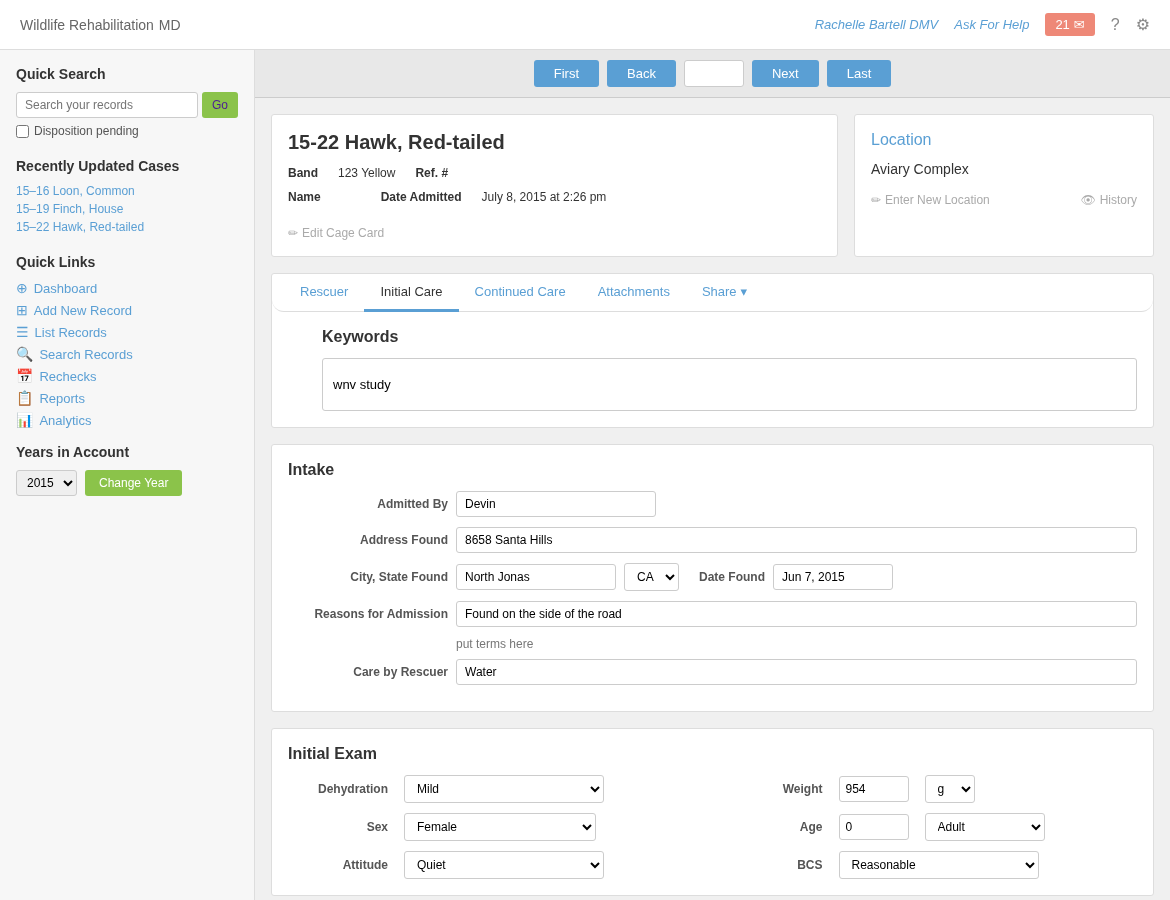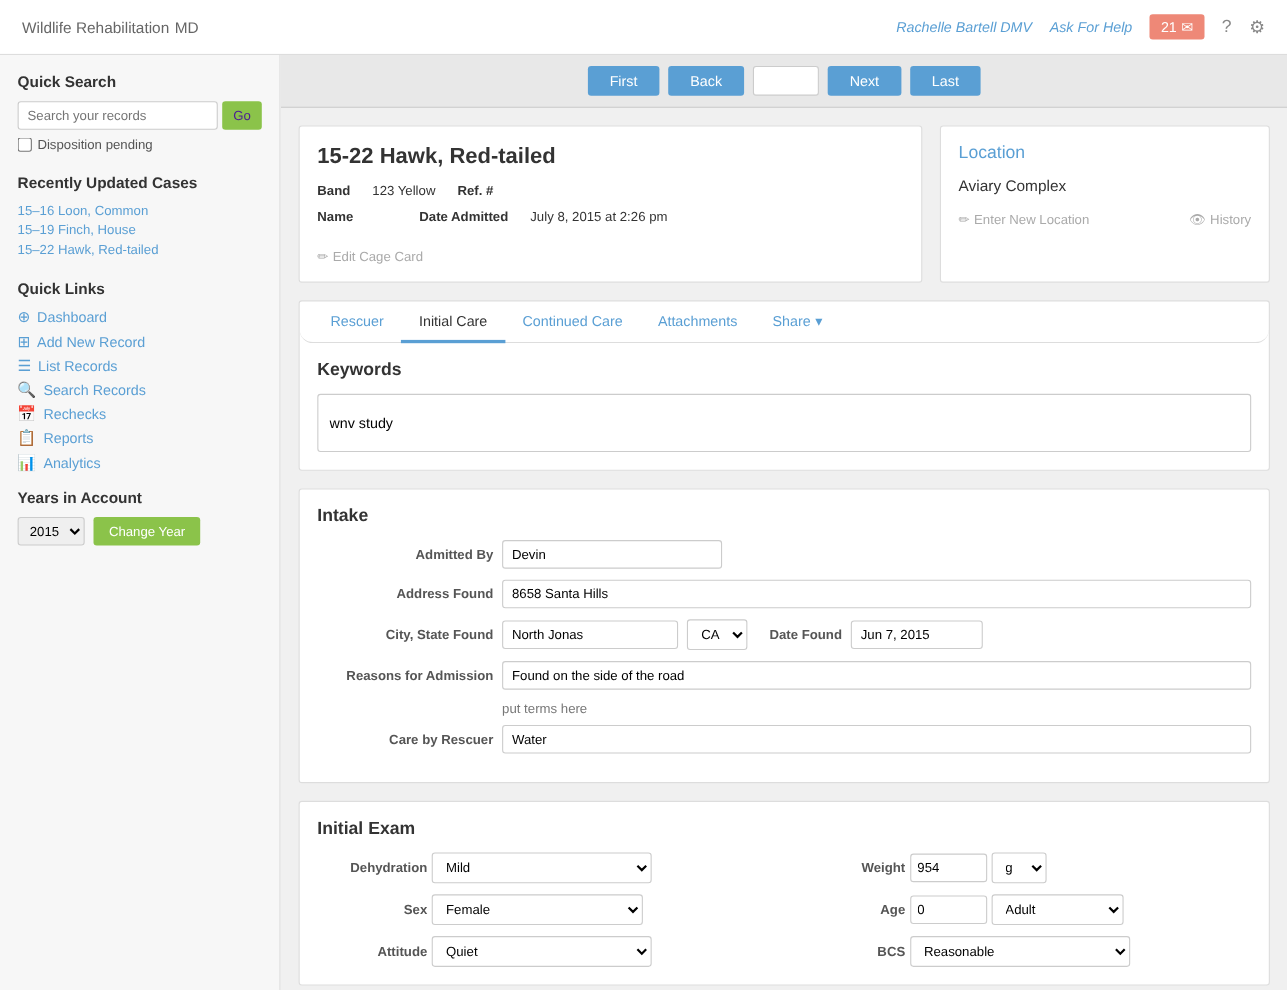--- a/index.html
+++ b/index.html
@@ -180,21 +180,21 @@
     .inline-label { font-size: 12px; color: #555; font-weight: bold; margin-left: 12px; }
     .note-text { font-size: 12px; color: #777; margin-left: 168px; margin-bottom: 8px; }
 
     
     .exam-grid {
       display: grid;
       grid-template-columns: 1fr 1fr;
       gap: 10px 20px;
     }
     .exam-row {
-      display: flex; align-items: center; gap: 4px;
+      display: flex; align-items: center; gap: 16px;
     }
     .exam-label {
       width: 100px; min-width: 100px; text-align: right;
       font-size: 12px; color: #555; font-weight: bold;
     }
     .exam-input-sm {
       width: 70px; border: 1px solid #ccc; padding: 5px 6px;
       border-radius: 3px; font-size: 12px;
     }
   </style>
@@ -332,21 +332,21 @@
 
       <div class="tabs-bar">
         <div class="tabs-list" id="tabs-list">
             <div class="tab">Rescuer</div>
             <div class="tab active">Initial Care</div>
             <div class="tab">Continued Care</div>
             <div class="tab">Attachments</div>
             <div class="tab"><span class="tab-dropdown">Share <span>▾</span></span></div>
           </div>
 
-        <div style="padding:16px;">
+        <div style="padding:16px;margin-left:34px;">
           <div class="section-title">Keywords</div>
           <input class="keywords-input" type="text" id="keywords-input" value="wnv study" style="">
         </div>
       </div>
 
       <div class="form-section">
         <div class="section-title">Intake</div>
         <div class="intake-form">
 
           <div class="form-row">

